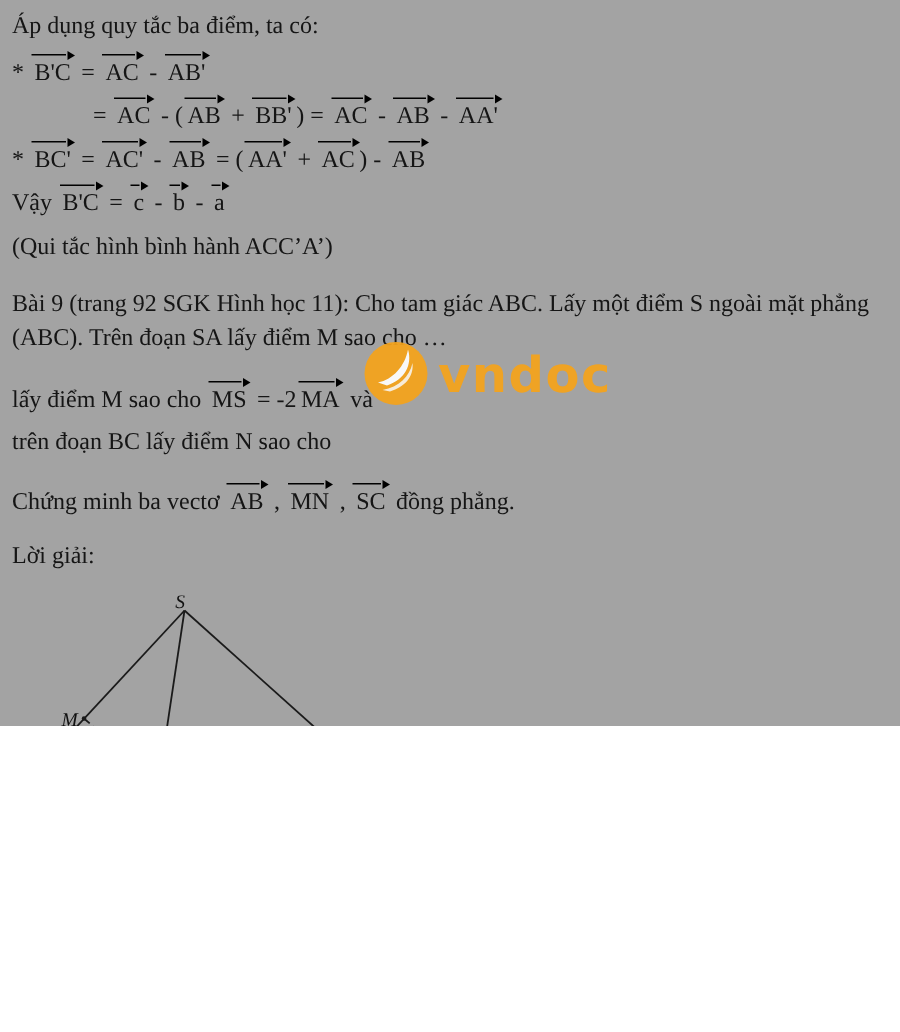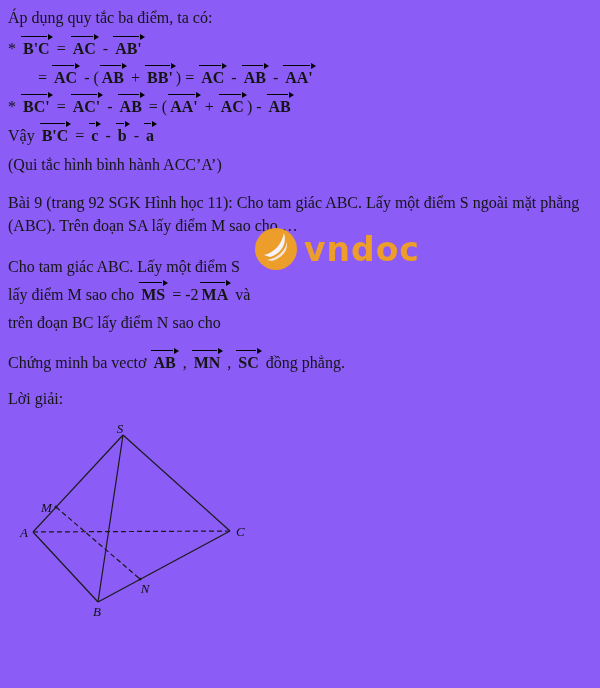--- a/index.html
+++ b/index.html
@@ -1,35 +1,35 @@
 <!DOCTYPE html>
 <html><head>
 <meta charset="utf-8">
 <style>
   * { margin: 0; padding: 0; box-sizing: border-box; }
   html, body { background: #ffffff; }
   .page {
     position: relative;
     width: 600px;
-    height: 688px;
-    background: #8b5cf6;
+    height: 484px;
+    background: #a3a3a3;
     font-family: "Liberation Serif", serif;
     font-size: 16px;
     color: #151515;
     padding: 8px 6px 0 8px;
     overflow: hidden;
   }
   .intro { margin-bottom: 2px; line-height: 20px; }
 
   
   .mline { padding-top: 9px; line-height: 20px; white-space: nowrap; }
-  .mline.indent { margin-left: 30px; }
+  .mline.indent { margin-left: 54px; }
 
   
-  .vec { position: relative; display: inline-block; padding: 0 2px; margin: 0 1px; font-weight: bold; }
+  .vec { position: relative; display: inline-block; padding: 0 2px; margin: 0 1px; }
   .vec::before {
     content: ""; position: absolute; top: -3px; left: 0; right: 5px;
     height: 1px; background: #000;
   }
   .vec::after {
     content: ""; position: absolute; top: -5.5px; right: -1px;
     width: 0; height: 0;
     border-left: 5px solid #000;
     border-top: 3px solid transparent;
     border-bottom: 3px solid transparent;
@@ -38,21 +38,21 @@
   .heading {
     font-weight: 400;
     margin: 17px 0 11px 0;
     line-height: 1.42;
     padding-right: 2px;
   }
 
   .problem-wrap { position: relative; }
   .pline { padding-top: 9px; line-height: 19px; white-space: nowrap; }
 
-  .watermark { position: absolute; left: 244px; top: -24px; opacity: 0.93; }
+  .watermark { position: absolute; left: 232px; top: -24px; opacity: 0.93; }
   .wm-text {
     font-family: "DejaVu Sans", sans-serif;
     font-weight: bold;
     font-size: 33px;
     letter-spacing: 1px;
   }
 
   .equation { padding-top: 12px; font-size: 17px; line-height: 22px; }
   .frac {
     display: inline-block; vertical-align: middle;
@@ -83,21 +83,20 @@
     <div class="mline">* <span class="vec">B'C</span> = <span class="vec">AC</span> - <span class="vec">AB'</span></div>
     <div class="mline indent">= <span class="vec">AC</span> - (<span class="vec">AB</span> + <span class="vec">BB'</span>) = <span class="vec">AC</span> - <span class="vec">AB</span> - <span class="vec">AA'</span></div>
     <div class="mline">* <span class="vec">BC'</span> = <span class="vec">AC'</span> - <span class="vec">AB</span> = (<span class="vec">AA'</span> + <span class="vec">AC</span>) - <span class="vec">AB</span></div>
     <div class="mline">Vậy <span class="vec">B'C</span> = <span class="vec">c</span> - <span class="vec">b</span> - <span class="vec">a</span></div>
     <div class="mline">(Qui tắc hình bình hành ACC’A’)</div>
   </div>
 
   <p class="heading">Bài 9 (trang 92 SGK Hình học 11): Cho tam giác ABC. Lấy một điểm S ngoài mặt phẳng (ABC). Trên đoạn SA lấy điểm M sao cho …</p>
 
   <div class="problem-wrap">
-    <div class="pline">Cho tam giác ABC. Lấy một điểm S</div>
     <div class="pline">lấy điểm M sao cho <span class="vec">MS</span> = -2<span class="vec">MA</span> và</div>
     <div class="pline">trên đoạn BC lấy điểm N sao cho</div>
 
     <div class="watermark">
       <svg width="210" height="50" viewBox="0 0 210 50">
         <circle cx="24" cy="25" r="21" fill="#F5A31B"></circle>
         <path d="M12 31 C22 29 30 20 32 9 C35 19 30 29 18 33 Z" fill="#ffffff"></path>
         <path d="M15 36 C26 34 33 27 35 18 C36 27 30 34 20 37 Z" fill="#ffffff" opacity="0.85"></path>
         <text x="52" y="37" class="wm-text" fill="#F5A31B">vndoc</text>
       </svg>

